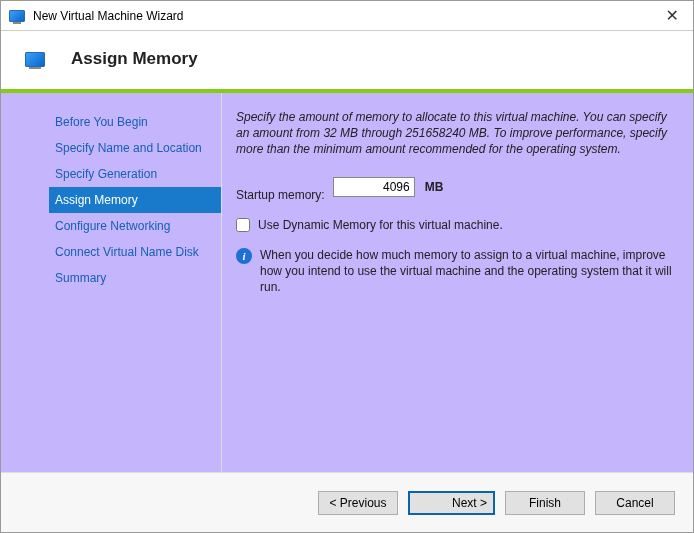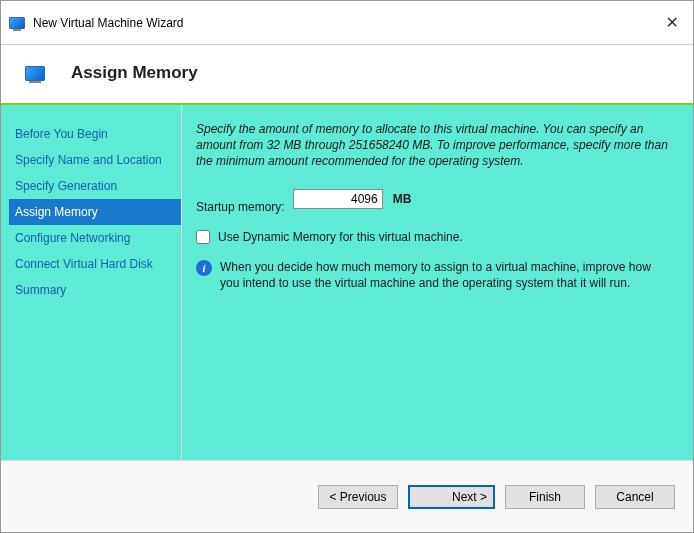--- a/index.html
+++ b/index.html
@@ -10,21 +10,21 @@
     color: #000;
     background: #fff;
     width: 694px;
     height: 533px;
     border: 1px solid #999;
     overflow: hidden;
     display: flex;
     flex-direction: column;
   }
   .titlebar {
-    height: 44px;
+    height: 30px;
     display: flex;
     align-items: center;
     padding: 0 8px;
     border-bottom: 1px solid #ccc;
     background: #fff;
   }
   .titlebar .icon { margin-right: 8px; display:flex; }
   .titlebar .title { flex: 1; font-size: 12px; color: #000; }
   .titlebar .close { font-size: 16px; color: #333; padding: 0 6px; cursor: pointer; }
   .header {
@@ -36,23 +36,24 @@
   .header .page-icon { margin-right: 26px; display:flex; }
   .header h1 {
     margin: 0;
     font-size: 17px;
     font-weight: 700;
     color: #222;
   }
   .content-wrap {
     display: flex;
     flex: 1;
-    background: #5eead4;
-    border-top: 2px solid #84cc16;
+    background: #c4b5fd;
+    border-top: 4px solid #84cc16;
     min-height: 0;
+    padding-left: 40px;
   }
   .sidebar {
     width: 180px;
     padding: 16px 0 0 8px;
   }
   .sidebar .nav-item {
     padding: 4px 8px 4px 6px;
     color: #1560b3;
     cursor: pointer;
     line-height: 1.5;
@@ -67,41 +68,41 @@
     padding: 16px 20px 10px 14px;
     border-left: 1px solid #ddd;
     color: #222;
     line-height: 1.35;
     overflow: auto;
   }
   .main p { margin: 0 0 14px 0; font-style: italic; }
   .mem-row { display: flex; align-items: center; margin-bottom: 14px; }
   .mem-row label { margin-right: 8px; margin-top: 15px; }
   .mem-row input[type=text] {
-    width: 90px;
+    width: 82px;
     text-align: right;
     padding: 2px 4px;
     border: 1px solid #888;
     font-family: inherit;
     font-size: 12px;
   }
   .mem-row .unit { margin-left: 10px; font-weight: bold; }
   .chk-row { display: flex; align-items: center; margin-bottom: 14px; }
   .chk-row input { margin: 0 8px 0 0; width:14px; height:14px; }
   .info-row { display: flex; align-items: flex-start; }
   .info-row .icon { flex: 0 0 auto; margin-right: 8px; margin-top:1px; }
   .info-row .txt { flex: 1; }
   .info-circle {
     width: 16px; height: 16px; border-radius: 50%;
     background: #1e6fd6; color: #fff; font-weight: bold;
     font-size: 11px; display:flex; align-items:center; justify-content:center;
     font-style: italic; font-family: Georgia, serif;
   }
   .footer {
-    height: 72px;
+    height: 60px;
     border-top: 1px solid #ddd;
     background: #f7f7f7;
     display: flex;
     align-items: center;
     justify-content: flex-end;
     padding: 0 18px;
     gap: 10px;
   }
   .footer button {
     min-width: 80px;
@@ -147,21 +148,21 @@
   <h1>Assign Memory</h1>
 </div>
 
 <div class="content-wrap">
   <div class="sidebar" id="sidebar">
       <div class="nav-item">Before You Begin</div>
       <div class="nav-item">Specify Name and Location</div>
       <div class="nav-item">Specify Generation</div>
       <div class="nav-item selected">Assign Memory</div>
       <div class="nav-item">Configure Networking</div>
-      <div class="nav-item">Connect Virtual Hard Disk</div>
+      <div class="nav-item">Connect Virtual Name Disk</div>
       <div class="nav-item">Summary</div>
     </div>
 
   <div class="main">
     <p>Specify the amount of memory to allocate to this virtual machine. You can specify an amount from 32 MB through 251658240 MB. To improve performance, specify more than the minimum amount recommended for the operating system.</p>
 
     <div class="mem-row">
       <label>Startup memory:</label>
       <input type="text" value="4096" style="">
       <span class="unit">MB</span>

